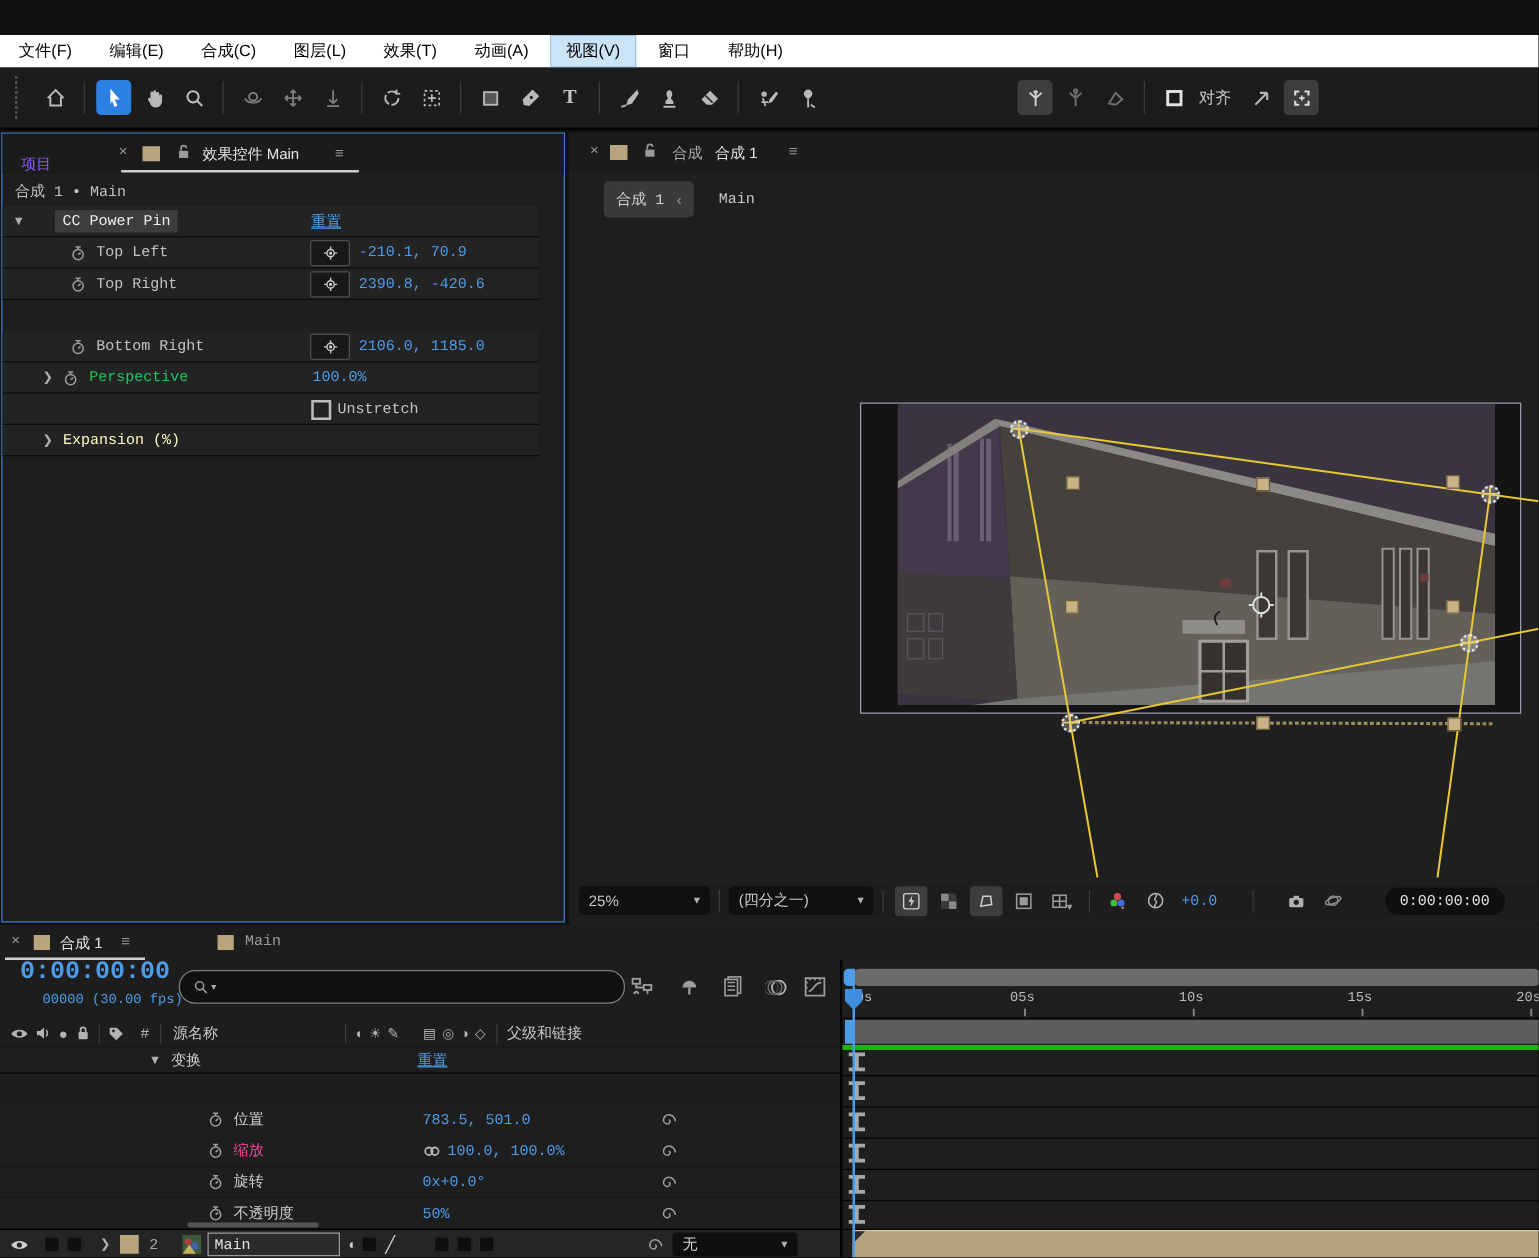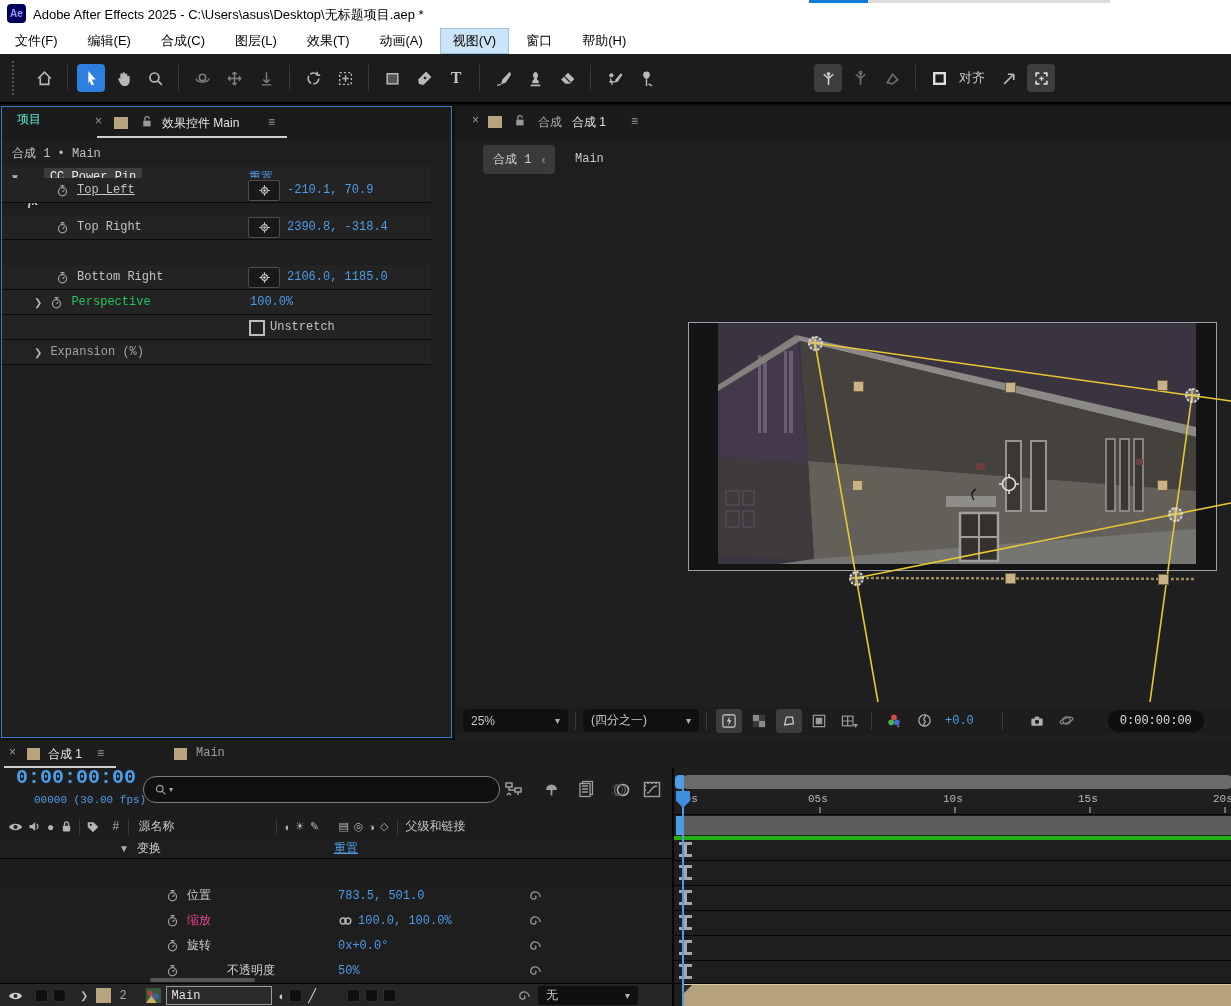--- a/index.html
+++ b/index.html
@@ -66,26 +66,20 @@
   .ndrop{background:#0f0f0f;border-radius:3px;color:#d0d0d0;display:flex;align-items:center;justify-content:space-between;padding:0 8px;box-sizing:border-box;}
   .pin-circle{position:absolute;width:15px;height:15px;border:2px dotted #e4e4e4;border-radius:50%;
               background:rgba(215,215,215,.3);box-sizing:border-box;}
   .pin-sq{position:absolute;width:11px;height:11px;background:#c8b286;border:1px solid #6e5f3e;box-sizing:border-box;}
 </style>
 </head>
 <body>
 
 <div id="app">
 
-  <div class="abs titlebar">
-    <div class="abs ae-logo">Ae</div>
-    <div class="abs apptitle">Adobe After Effects 2025 - C:\Users\asus\Desktop\无标题项目.aep *</div>
-    <div class="abs" style="left:809px;top:0;width:59px;height:3px;background:#0b7bd7;"></div>
-    <div class="abs" style="left:868px;top:0;width:242px;height:3px;background:#dcdcdc;"></div>
-  </div>
 
   <div class="abs menubar">
     <span class="menu-item">文件(F)</span>
     <span class="menu-item">编辑(E)</span>
     <span class="menu-item">合成(C)</span>
     <span class="menu-item">图层(L)</span>
     <span class="menu-item">效果(T)</span>
     <span class="menu-item">动画(A)</span>
     <span class="menu-item active">视图(V)</span>
     <span class="menu-item">窗口</span>
@@ -271,21 +265,21 @@
             <path d="M3 6 V3 H6 M10 3 H13 V6 M13 10 V13 H10 M6 13 H3 V10"></path>
             <path d="M8 6 V10 M6 8 H10" stroke-width="1.2"></path>
           </svg>
         </span>
       </div>
   </div>
 
   <div class="abs panel ep">
 
     <div class="abs" style="left:0;top:0;width:449px;height:32px;background:#1b1b1b;">
-      <span class="abs tabtxt" style="left:15px;top:4px;color:#5eead4;">项目</span>
+      <span class="abs tabtxt" style="left:15px;top:16px;color:#8b5cf6;">项目</span>
       <span class="abs" style="left:93px;top:7px;color:#9a9a9a;">×</span>
       <span class="abs tan-sq" style="left:112px;top:10px;"></span>
       <span class="abs icon" style="left:138px;top:8px;">
           <svg width="13" height="13" viewBox="0 0 16 16">
             <rect x="4" y="7" width="9" height="7" fill="#9a9a9a"></rect>
             <path d="M6 7 V4.5 a2.6 2.6 0 0 1 5.2 0" fill="none" stroke="#9a9a9a" stroke-width="1.6"></path>
           </svg>
         </span>
       <span class="abs tabtxt" style="left:160px;top:8px;color:#e4e4e4;">效果控件 Main</span>
       <span class="abs icon" style="left:266px;top:8px;color:#9a9a9a;">≡</span>
@@ -294,21 +288,21 @@
 
     <div class="abs mono" style="left:10px;top:38px;color:#c2c2c2;">合成 1 • Main</div>
 
     <div class="abs erow" style="top:58px;">
       <span class="chev" style="margin-left:8px;">▼</span>
       <span class="fxbadge" style="margin-left:8px;">fx</span>
       <span class="mono namebox" style="margin-left:6px;">CC Power Pin</span>
       <span class="abs reset-link mono" style="left:247px;">重置</span>
     </div>
 
-    <div class="abs erow" style="top:71px;text-decoration:underline;">
+    <div class="abs erow" style="top:83px;">
       <span class="icon" style="margin-left:54px;">
           <svg width="13" height="13" viewBox="0 0 16 16" fill="none" stroke="#9e9e9e" stroke-width="1.5">
             <circle cx="8" cy="9.5" r="5"></circle>
             <path d="M8 4.5 V2 M5.5 2 H10.5 M8 9.5 L10.5 7.5"></path>
           </svg>
         </span>
       <span class="mono" style="margin-left:8px;color:#c2c2c2;">Top Left</span>
       <span class="abs target-btn" style="left:246px;">
           <svg width="13" height="13" viewBox="0 0 16 16" fill="none" stroke="#c8c8c8" stroke-width="1.4">
             <circle cx="8" cy="8" r="3.6"></circle>
@@ -326,21 +320,21 @@
           </svg>
         </span>
       <span class="mono" style="margin-left:8px;color:#c2c2c2;">Top Right</span>
       <span class="abs target-btn" style="left:246px;">
           <svg width="13" height="13" viewBox="0 0 16 16" fill="none" stroke="#c8c8c8" stroke-width="1.4">
             <circle cx="8" cy="8" r="3.6"></circle>
             <path d="M8 1.5 v3 M8 11.5 v3 M1.5 8 h3 M11.5 8 h3"></path>
             <circle cx="8" cy="8" r=".9" fill="#c8c8c8"></circle>
           </svg>
         </span>
-      <span class="abs mono evalue" style="left:285px;">2390.8, -318.4</span>
+      <span class="abs mono evalue" style="left:285px;">2390.8, -420.6</span>
     </div>
     <div class="abs erow" style="top:158px;">
       <span class="icon" style="margin-left:54px;">
           <svg width="13" height="13" viewBox="0 0 16 16" fill="none" stroke="#9e9e9e" stroke-width="1.5">
             <circle cx="8" cy="9.5" r="5"></circle>
             <path d="M8 4.5 V2 M5.5 2 H10.5 M8 9.5 L10.5 7.5"></path>
           </svg>
         </span>
       <span class="mono" style="margin-left:8px;color:#c2c2c2;">Bottom Right</span>
       <span class="abs target-btn" style="left:246px;">
@@ -365,21 +359,21 @@
       <span class="abs mono evalue" style="left:248px;">100.0%</span>
     </div>
 
     <div class="abs erow" style="top:208px;">
       <span class="abs checkbox" style="left:247px;top:5px;"></span>
       <span class="abs mono" style="left:268px;color:#c2c2c2;">Unstretch</span>
     </div>
 
     <div class="abs erow" style="top:233px;">
       <span class="chev" style="margin-left:32px;">❯</span>
-      <span class="mono" style="margin-left:8px;color:#a3a3a3;">Expansion (%)</span>
+      <span class="mono" style="margin-left:8px;color:#fef9c3;">Expansion (%)</span>
     </div>
   </div>
 
   <div class="abs panel vp">
 
     <div class="abs" style="left:0;top:0;width:776px;height:32px;background:#1b1b1b;">
       <span class="abs" style="left:17px;top:7px;color:#9a9a9a;">×</span>
       <span class="abs tan-sq" style="left:33px;top:10px;"></span>
       <span class="abs icon" style="left:58px;top:8px;">
           <svg width="13" height="13" viewBox="0 0 16 16">
@@ -710,21 +704,21 @@
           </svg>
         </span>
       <span style="margin-left:8px;color:#cfcfcf;">旋转</span>
       <span class="abs mono blue" style="left:338px;">0x+0.0°</span>
       <span class="abs icon" style="left:528px;">
           <svg width="14" height="14" viewBox="0 0 16 16" fill="none" stroke="#9e9e9e" stroke-width="1.4">
             <path d="M8 8 a1.2 1.2 0 0 1 1.2 1.2 a2.4 2.4 0 0 1 -2.4 2.4 a3.6 3.6 0 0 1 -3.6 -3.6 a4.8 4.8 0 0 1 4.8 -4.8 a6 6 0 0 1 6 6"></path>
           </svg>
         </span>
     </div>
-    <div class="abs trow" style="left:0;top:218px;width:743px;height:25px;background:#1e1e1e;gap:40px;">
+    <div class="abs trow" style="left:0;top:218px;width:743px;height:25px;background:#1e1e1e;">
       <span class="icon" style="margin-left:166px;">
           <svg width="13" height="13" viewBox="0 0 16 16" fill="none" stroke="#9e9e9e" stroke-width="1.5">
             <circle cx="8" cy="9.5" r="5"></circle>
             <path d="M8 4.5 V2 M5.5 2 H10.5 M8 9.5 L10.5 7.5"></path>
           </svg>
         </span>
       <span style="margin-left:8px;color:#cfcfcf;">不透明度</span>
       <span class="abs mono blue" style="left:338px;">50%</span>
       <span class="abs icon" style="left:528px;">
           <svg width="14" height="14" viewBox="0 0 16 16" fill="none" stroke="#9e9e9e" stroke-width="1.4">

